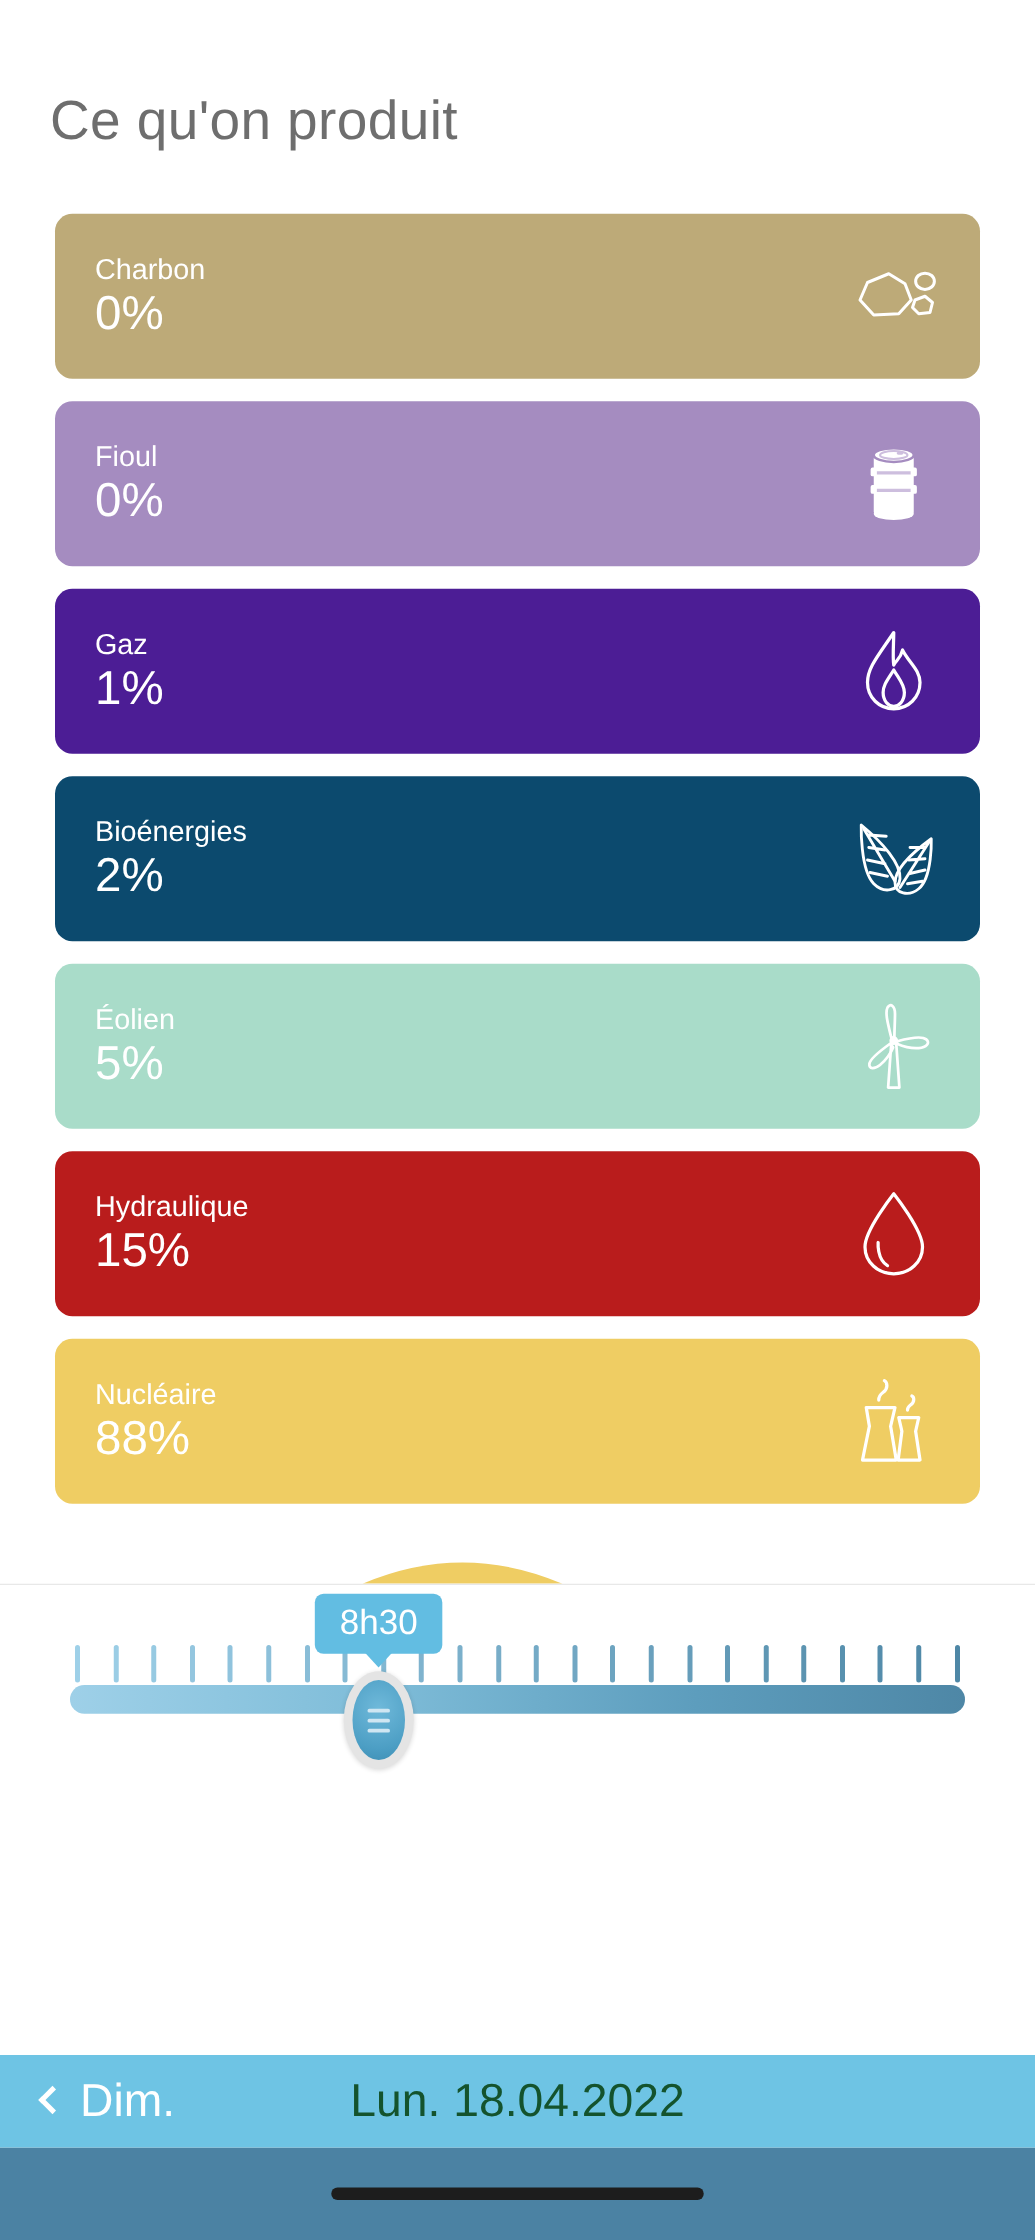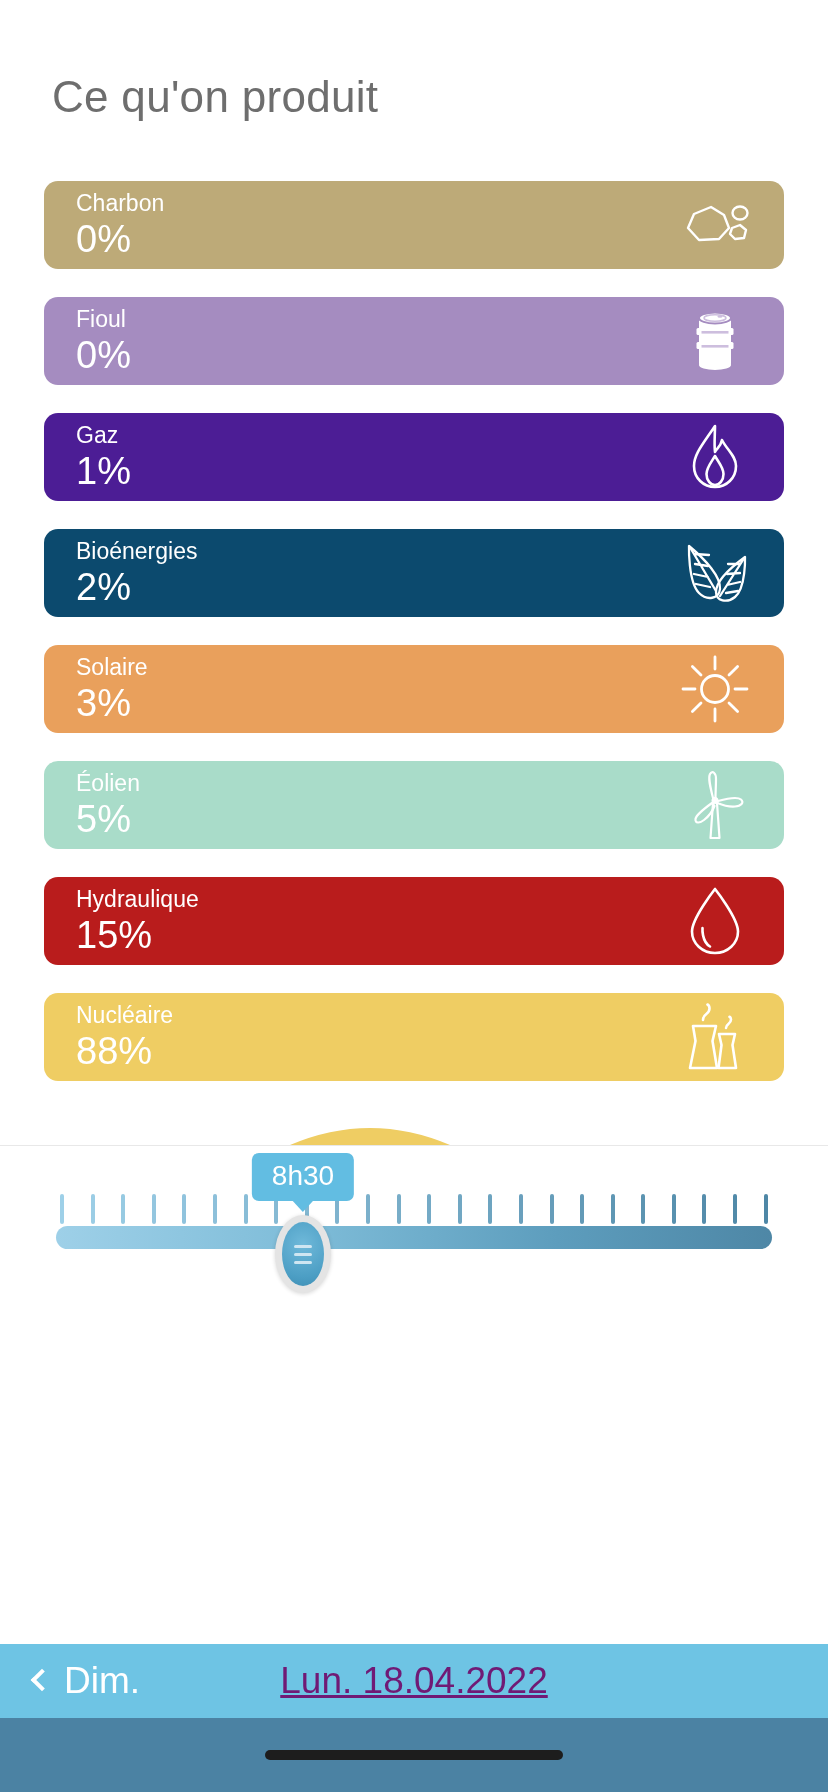--- a/index.html
+++ b/index.html
@@ -65,42 +65,41 @@
     width:3px; height:8px; background:rgba(255,255,255,.55);
     border-radius:0 2px 2px 0;
   }
   .batt span{ display:block; width:100%; height:100%; background:#ffffff; border-radius:3px; }
 
   
   .page-title {
     color: #6e6e6e;
     font-size: 44px;
     font-weight: 400;
-    padding: 72px 0 0 52px;
+    padding: 72px 0 0 40px;
     letter-spacing: 0.3px;
     flex: 0 0 auto;
   }
 
   
   .cards {
     padding: 49px 44px 0 44px;
     display: flex;
     flex-direction: column;
     gap: 18px;
     flex: 0 0 auto;
   }
   .card {
     position: relative;
-    height: 88px;
+    height: 132px;
     border-radius: 14px;
     display: flex;
     align-items: center;
     padding: 0 36px 0 32px;
     overflow: hidden;
-    margin-top: 10px;
   }
   .card-texts { display:flex; flex-direction:column; justify-content:center; }
   .card-label {
     color: #ffffff;
     font-size: 23px;
     font-weight: 400;
     line-height: 1.15;
     margin-bottom: 3px;
   }
   .card-value {
@@ -248,24 +247,23 @@
     width: 16px; height: 16px;
     border-left: 4px solid #ffffff;
     border-bottom: 4px solid #ffffff;
     transform: rotate(45deg);
     margin-bottom: 2px;
   }
   .daybar-date {
     position: absolute;
     left: 50%;
     transform: translateX(-50%);
-    color: #701a75;
+    color: #14532d;
     font-size: 37px;
     white-space: nowrap;
-    text-decoration: underline;
   }
   .homebar {
     height: 74px;
     background: #4b82a3;
     display: flex;
     align-items: center;
     justify-content: center;
     flex: 0 0 auto;
   }
   .home-indicator {
@@ -344,34 +342,20 @@
       <div class="card-icon">
         <svg viewBox="0 0 86 86" fill="none" stroke="#ffffff" stroke-width="2.3" stroke-linejoin="round" stroke-linecap="round">
           <path d="M17 16 C17 16 16 52 27 63 C35 71 47 69 48 59 C49 47 34 30 17 16 Z"></path>
           <path d="M19 19 L44 61 M23 24 L37 25 M23 34 L36 36 M22 44 L36 47 M24 54 L38 57"></path>
           <path d="M73 27 C73 27 74 58 63 67 C55 73.5 44 71 44 62 C44 51 58 38 73 27 Z"></path>
           <path d="M71 30 L48 66 M68 34 L56 34 M68 43 L55 44 M68 52 L55 55 M66 61 L54 63"></path>
         </svg>
       </div>
     </div>
 
-    <div class="card" style="background:#e9a05c">
-      <div class="card-texts">
-        <div class="card-label">Solaire</div>
-        <div class="card-value">3%</div>
-      </div>
-      <div class="card-icon">
-        <svg viewBox="0 0 86 86" fill="none" stroke="#ffffff" stroke-width="2.8" stroke-linecap="round">
-          <circle cx="43" cy="43" r="13.5"></circle>
-          <path d="M43 11 V23 M43 63 V75 M11 43 H23 M63 43 H75
-                   M20.4 20.4 L29 29 M57 57 L65.6 65.6
-                   M65.6 20.4 L57 29 M29 57 L20.4 65.6"></path>
-        </svg>
-      </div>
-    </div>
 
     <div class="card" style="background:#a9dcc9">
       <div class="card-texts">
         <div class="card-label">Éolien</div>
         <div class="card-value">5%</div>
       </div>
       <div class="card-icon">
         <svg viewBox="0 0 86 86" fill="none" stroke="#ffffff" stroke-width="2.2" stroke-linejoin="round" stroke-linecap="round">
           <path d="M41 36 C38 24 36 16 38 12 C40.5 8 44 11 44 17 C44 23 43.5 31 43.5 36 Z"></path>
           <path d="M46 39 C57 36 66 35 69 37.5 C72.5 40.5 69 44 63 44.5 C57 45 49 42.5 45.5 41 Z"></path>

